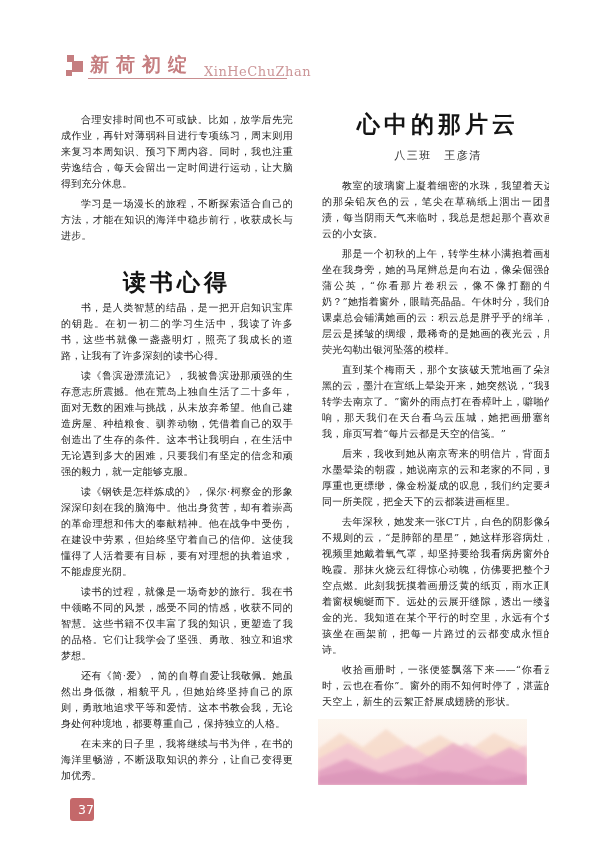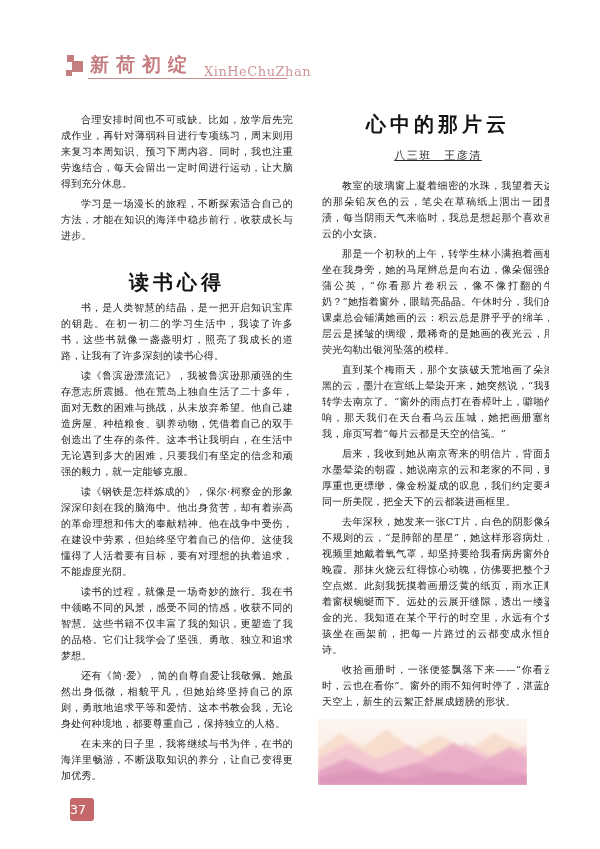--- a/index.html
+++ b/index.html
@@ -44,36 +44,35 @@
     font-size: 10px;
     line-height: 16px;
     color: #222222;
     text-align: justify;
     text-indent: 2em;
     letter-spacing: 0.2px;
   }
 
   .article-title {
     margin: 24px 0 0 0;
-    font-size: 20px;
+    font-size: 23px;
     font-weight: 700;
     color: #141414;
     text-align: center;
     letter-spacing: 4px;
     line-height: 28px;
   }
   .col-right .article-title { margin-top: 2px; }
 
   .byline {
     margin: 10px 0 15px 0;
     font-size: 11px;
     color: #2a2a2a;
     text-align: center;
     letter-spacing: 1.5px;
-    text-decoration: underline;
   }
 
   
   .watercolor {
     margin-top: 9px;
     width: 209px;
     height: 66px;
     overflow: hidden;
   }
   .watercolor svg { display: block; }
@@ -81,21 +80,21 @@
   
   .page-number {
     position: absolute;
     left: 70px; top: 798px;
     width: 24px; height: 23px;
     background: #c4686a;
     border-radius: 3px;
     color: #ffffff;
     font-size: 12.5px;
     line-height: 23px;
-    text-align: left;
+    text-align: right;
     font-family: "DejaVu Sans", sans-serif;
   }
 </style>
 </head>
 <body>
 
 <div class="page">
 
   <div class="header">
     <div class="logo-mark">

